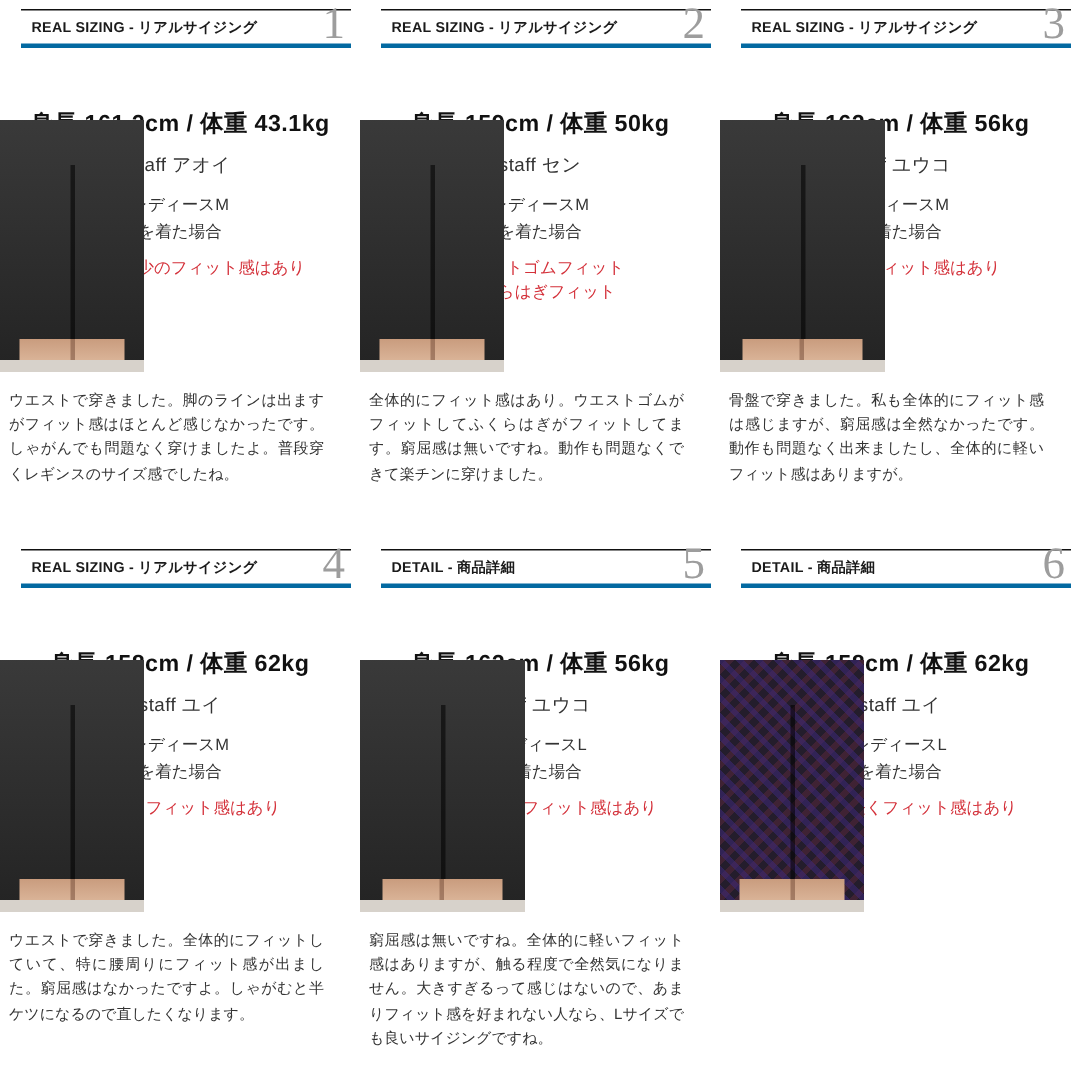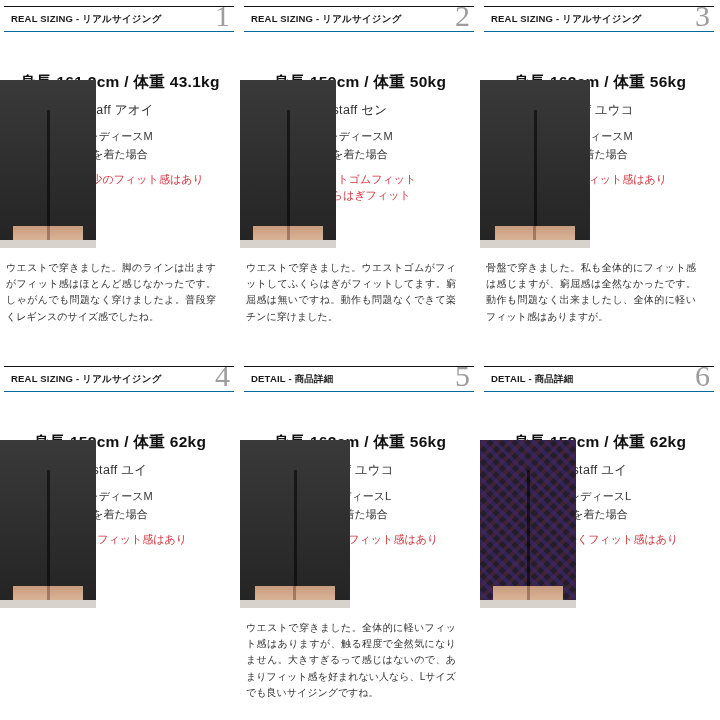--- a/index.html
+++ b/index.html
@@ -32,25 +32,25 @@
     box-sizing: border-box;
     padding: 0;
     overflow: hidden;
   }
   
   .cell-head {
     position: relative;
     height: 26px;
     box-sizing: border-box;
     border-top: 1px solid #111;
-    border-bottom: 1px solid #0369a1;
+    border-bottom: 3px solid #0369a1;
     display: flex;
     align-items: center;
     padding-left: 7px;
-    margin: 6px 6px 0 4px;
+    margin: 6px 6px 0 14px;
     text-align: right;
   }
   .cell-head .htitle {
     font-size: 9.5px;
     letter-spacing: .2px;
     font-weight: bold;
     color: #1a1a1a;
     white-space: nowrap;
   }
   .cell-num {
@@ -212,21 +212,21 @@
           <div class="floor"></div>
         </div>
         <div class="specs">
           <div class="spec-main">身長 159cm / 体重 50kg</div>
           <div class="spec-staff">staff  セン</div>
           <div class="spec-size">レディースM</div>
           <div class="spec-wear">を着た場合</div>
           <div class="spec-fit" style="white-space:pre-line;">ウエストゴムフィット
 ふくらはぎフィット</div>
         </div>
-        <div class="caption">ウエストで穿きました。ウエストゴムがフィットしてふくらはぎがフィットしてます。窮屈感は無いですね。動作も問題なくできて楽チンに穿けました。</div>
+        <div class="caption">全体的にフィット感はあり。ウエストゴムがフィットしてふくらはぎがフィットしてます。窮屈感は無いですね。動作も問題なくできて楽チンに穿けました。</div>
       </div>
     </div>
 
     <div class="cell c3">
       <div class="cell-head">
         <span class="htitle">REAL SIZING - リアルサイジング</span>
         <span class="cell-num">3</span>
       </div>
       <div class="cell-body">
         <div class="photo wide">
@@ -258,20 +258,21 @@
           <div class="skin"></div>
           <div class="floor"></div>
         </div>
         <div class="specs">
           <div class="spec-main">身長 158cm / 体重 62kg</div>
           <div class="spec-staff">staff  ユイ</div>
           <div class="spec-size">レディースM</div>
           <div class="spec-wear">を着た場合</div>
           <div class="spec-fit">全体的にフィット感はあり</div>
         </div>
+        <div class="caption">ウエストで穿きました。全体的にフィットしていて、特に腰周りにフィット感が出ました。窮屈感はなかったですよ。しゃがむと半ケツになるので直したくなります。</div>
       </div>
     </div>
 
     <div class="cell c5">
       <div class="cell-head">
         <span class="htitle">DETAIL - 商品詳細</span>
         <span class="cell-num">5</span>
       </div>
       <div class="cell-body">
         <div class="photo wide">
@@ -280,21 +281,21 @@
           <div class="skin"></div>
           <div class="floor"></div>
         </div>
         <div class="specs">
           <div class="spec-main">身長 162cm / 体重 56kg</div>
           <div class="spec-staff">staff  ユウコ</div>
           <div class="spec-size">レディースL</div>
           <div class="spec-wear">を着た場合</div>
           <div class="spec-fit">全体的に軽くフィット感はあり</div>
         </div>
-        <div class="caption">ウエストで穿きました。全体的に軽いフィット感はありますが、触る程度で全然気になりません。大きすぎるって感じはないので、あまりフィット感を好まれない人なら、Lサイズでも良いサイジングですね。</div>
+        <div class="caption">窮屈感は無いですね。全体的に軽いフィット感はありますが、触る程度で全然気になりません。大きすぎるって感じはないので、あまりフィット感を好まれない人なら、Lサイズでも良いサイジングですね。</div>
       </div>
     </div>
 
     <div class="cell c6">
       <div class="cell-head">
         <span class="htitle">DETAIL - 商品詳細</span>
         <span class="cell-num">6</span>
       </div>
       <div class="cell-body">
         <div class="photo pattern">

